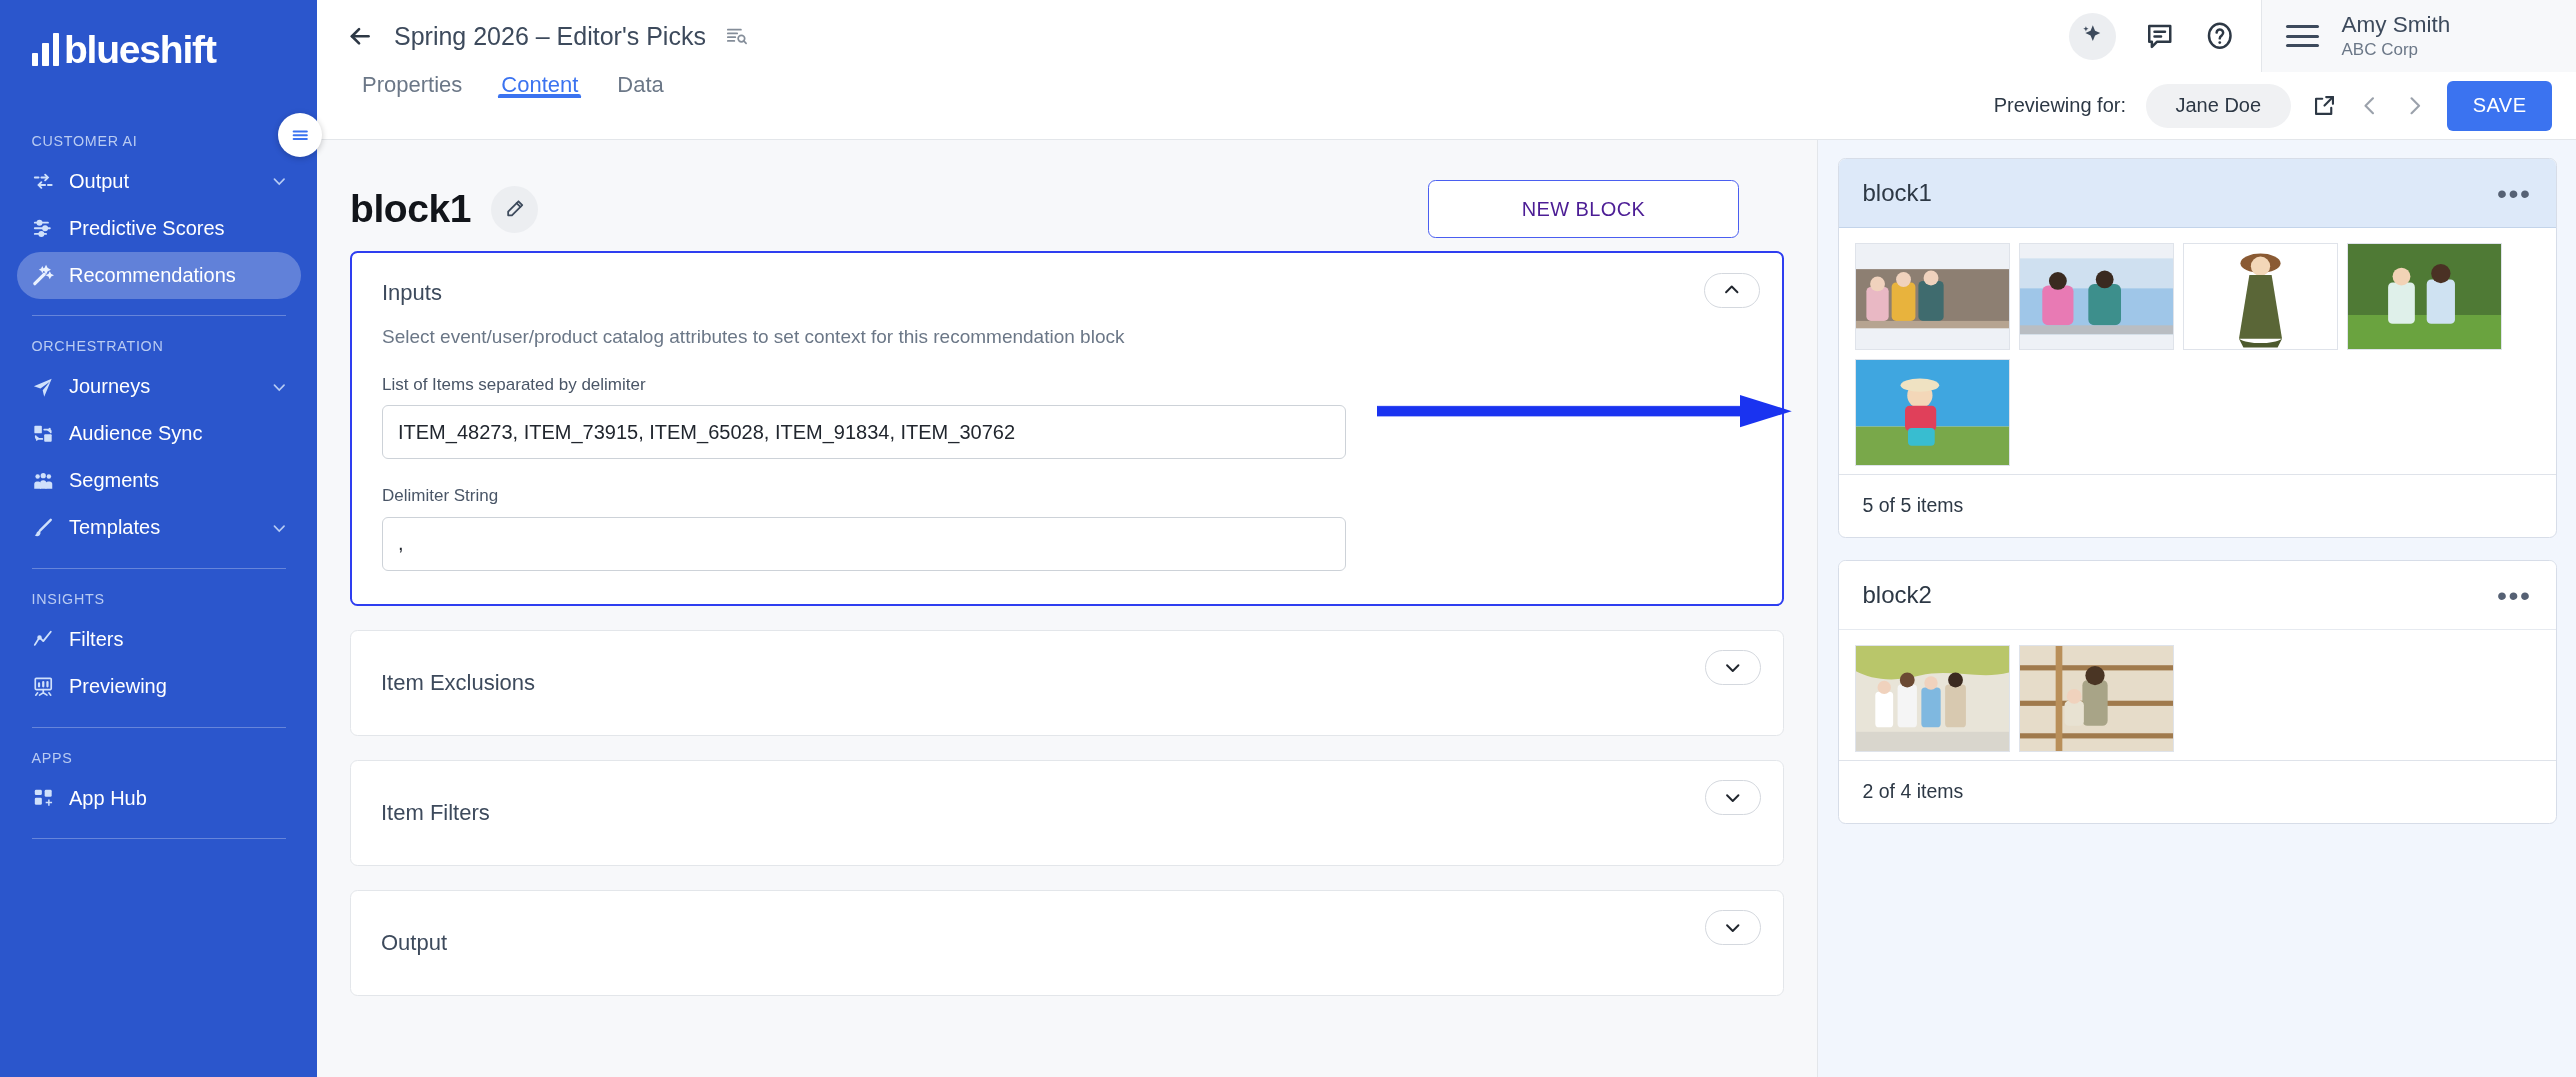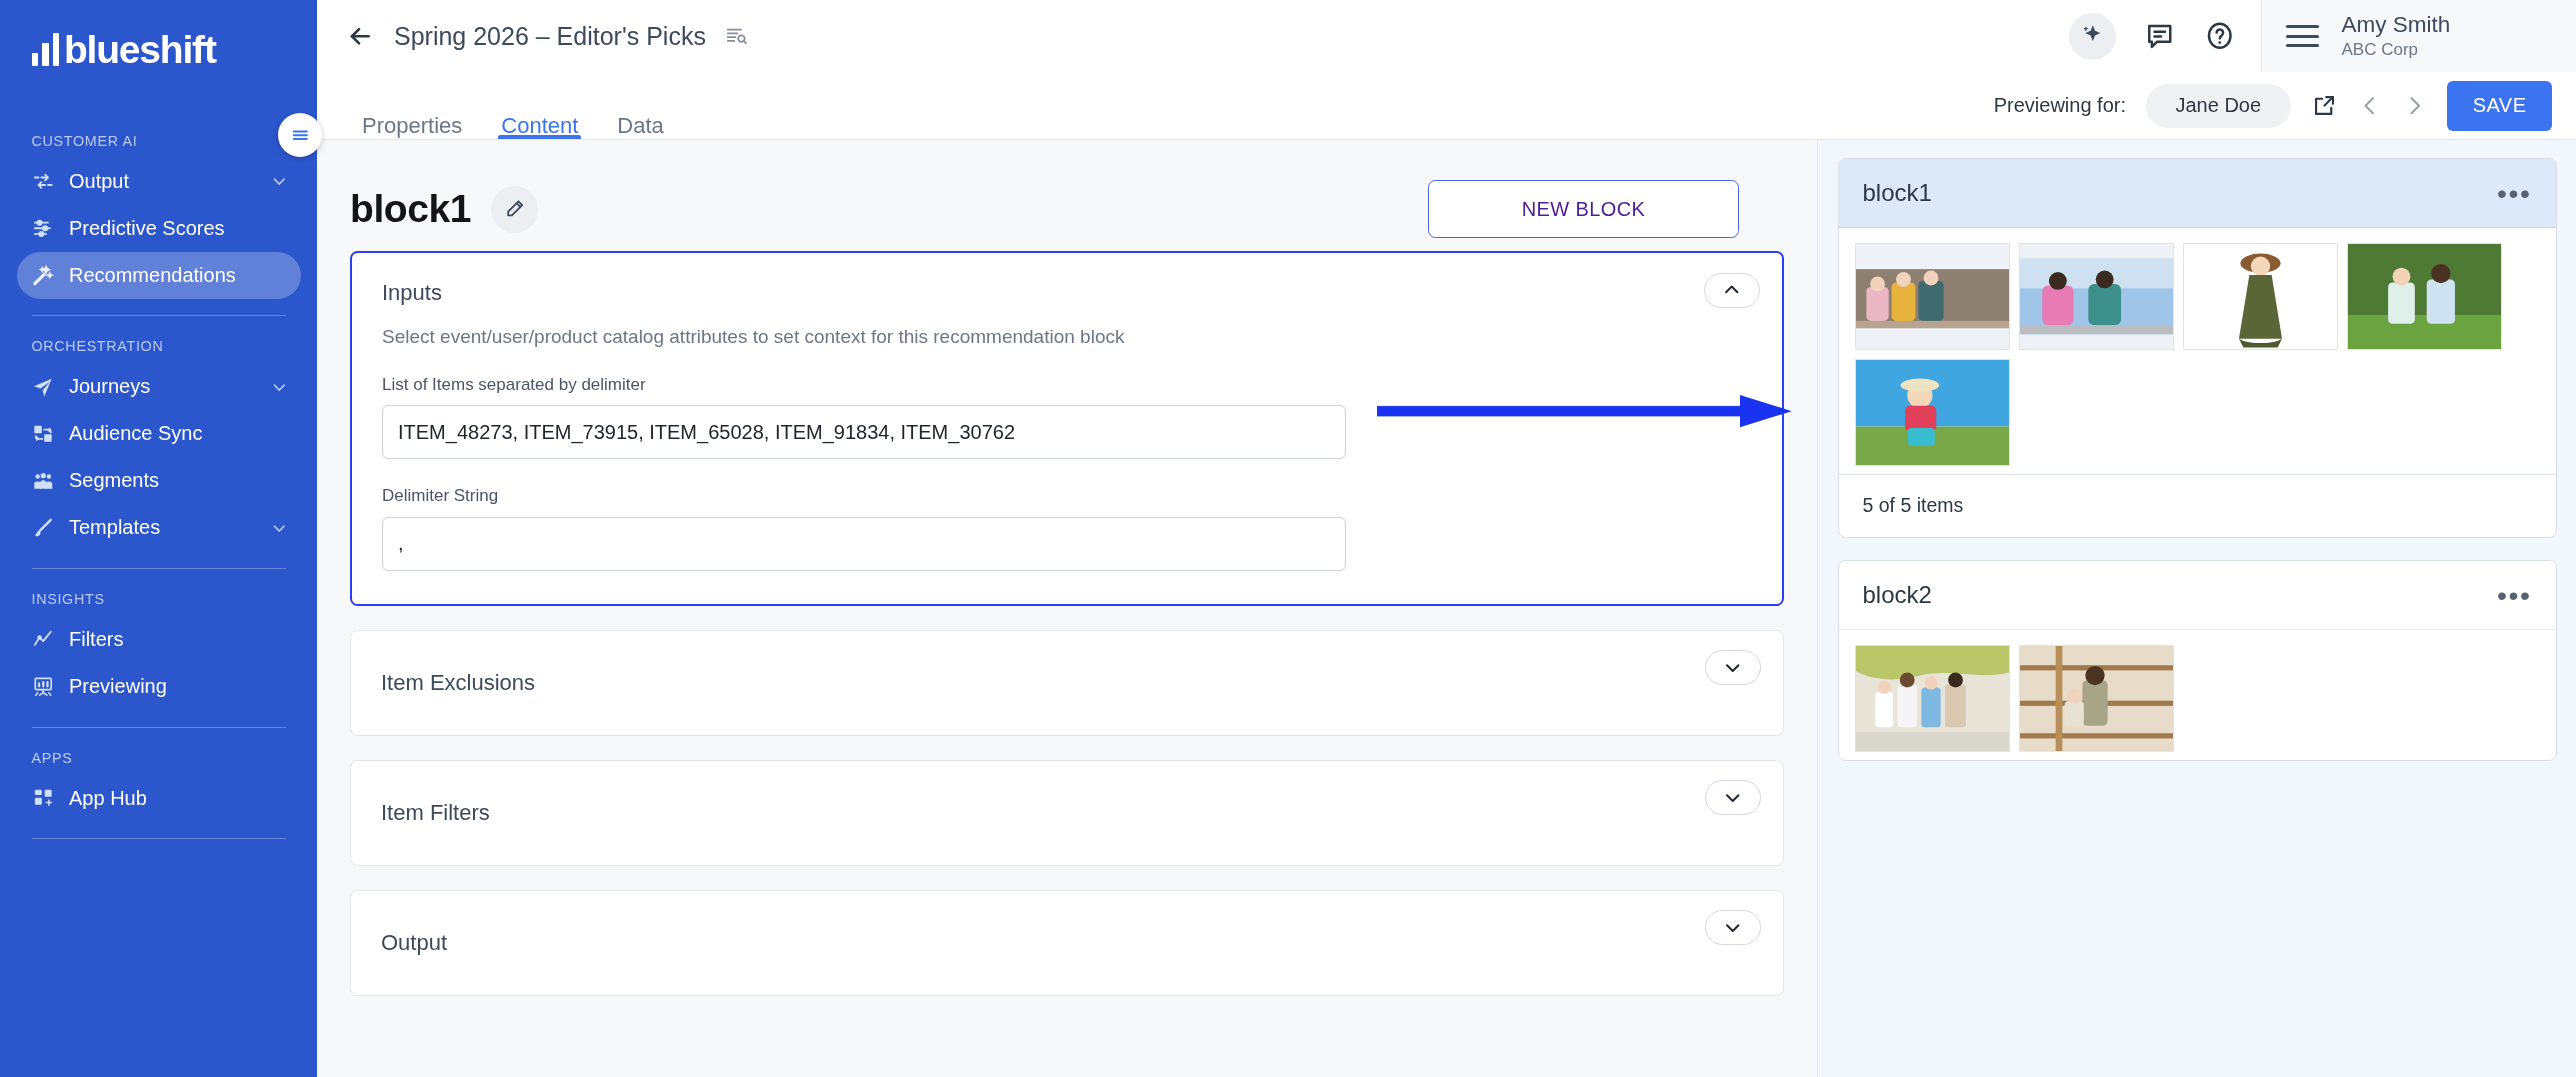--- a/index.html
+++ b/index.html
@@ -56,21 +56,21 @@
   .sparkle-btn { width: 47px; height: 47px; border-radius: 50%; background: #eceef1; display: flex; align-items: center; justify-content: center; cursor: pointer; }
   .sparkle-btn svg { width: 25.5px; height: 25.5px; }
   .user-zone { width: 315px; flex: 0 0 315px; background: #f7f8fa; border-left: 0.8px solid #e3e6ea; display: flex; align-items: center; gap: 22.5px; padding-left: 24px; }
   .burger { width: 33px; flex: 0 0 33px; display: flex; flex-direction: column; gap: 6.8px; cursor: pointer; }
   .burger span { display: block; height: 3px; background: #3d4a5c; border-radius: 1.5px; }
   .user-name { font-size: 22.5px; color: #3d4a5c; line-height: 1.25; }
   .user-org { font-size: 17px; color: #6b7787; line-height: 1.3; }
 
   
   .tabbar { height: 68px; background: #fff; border-bottom: 0.8px solid #e3e6ea; display: flex; align-items: stretch; }
-  .tabs { display: flex; align-items: flex-end; padding-left: 25.5px; gap: 0; }
+  .tabs { display: flex; align-items: flex-start; padding-left: 25.5px; gap: 0; }
   .tab {
     display: flex; align-items: center; padding: 0 19.5px; font-size: 22px;
     color: #6b7787; cursor: pointer; position: relative;
   }
   .tab.active { color: #3b73f0; }
   .tab.active::after { content: ""; position: absolute; left: 16.5px; right: 16.5px; bottom: 0; height: 4.5px; background: #3b73f0; border-radius: 2.3px 2.3px 0 0; }
   .tabbar-right { margin-left: auto; display: flex; align-items: center; gap: 19.5px; padding-right: 24px; }
   .prev-label { font-size: 20px; color: #2d3845; white-space: nowrap; }
   .prev-chip { background: #f0f1f3; border-radius: 25.5px; padding: 10.5px 30px; font-size: 20px; color: #2d3845; cursor: pointer; }
   .ext-icon { width: 27px; height: 27px; cursor: pointer; }
@@ -539,20 +539,21 @@
                   <rect x="0" y="74" width="206" height="7" fill="#a07a4c"></rect>
                   <rect x="0" y="118" width="206" height="7" fill="#a07a4c"></rect>
                   <rect x="48" y="0" width="9" height="142" fill="#b98f59"></rect>
                   <rect x="84" y="46" width="34" height="62" rx="7" fill="#a8a487"></rect>
                   <circle cx="101" cy="40" r="13" fill="#4a3524"></circle>
                   <rect x="60" y="74" width="26" height="34" rx="6" fill="#e8e2d2"></rect>
                   <circle cx="73" cy="68" r="10" fill="#f0d2bd"></circle>
                 </svg>
               </div>
           </div>
+          <div class="pv-foot">2 of 4 items</div>
         </div>
       </div>
     </div>
   </div>
 
   <div style="position:absolute;left:278px;top:113px;width:44px;height:44px;border-radius:50%;background:#fff;box-shadow:0 1.5px 6px rgba(0,0,0,.22);display:flex;align-items:center;justify-content:center;z-index:20;cursor:pointer;">
     <svg width="22.5" height="22.5" viewBox="0 0 24 24">
         <g stroke="#3b73f0" stroke-width="2.2" stroke-linecap="round">
           <path d="M5 8h14"></path>
           <path d="M5 12h14"></path>

